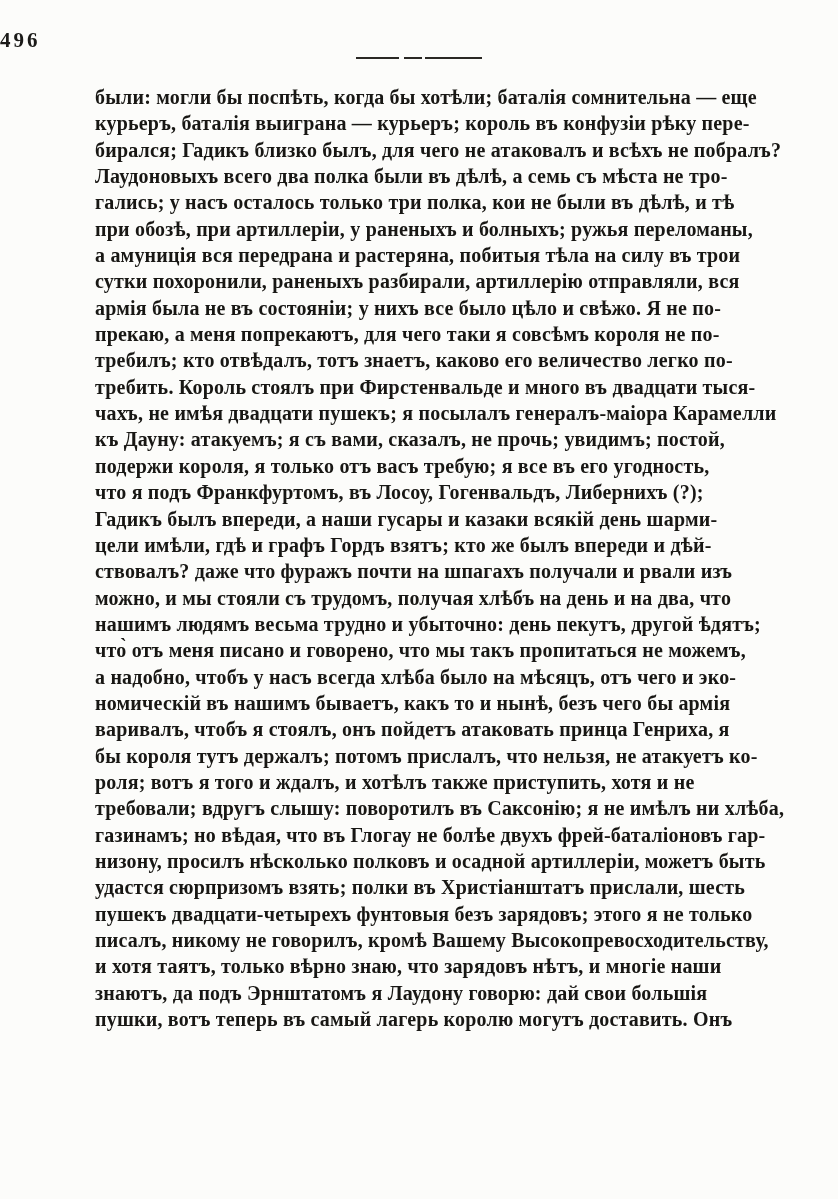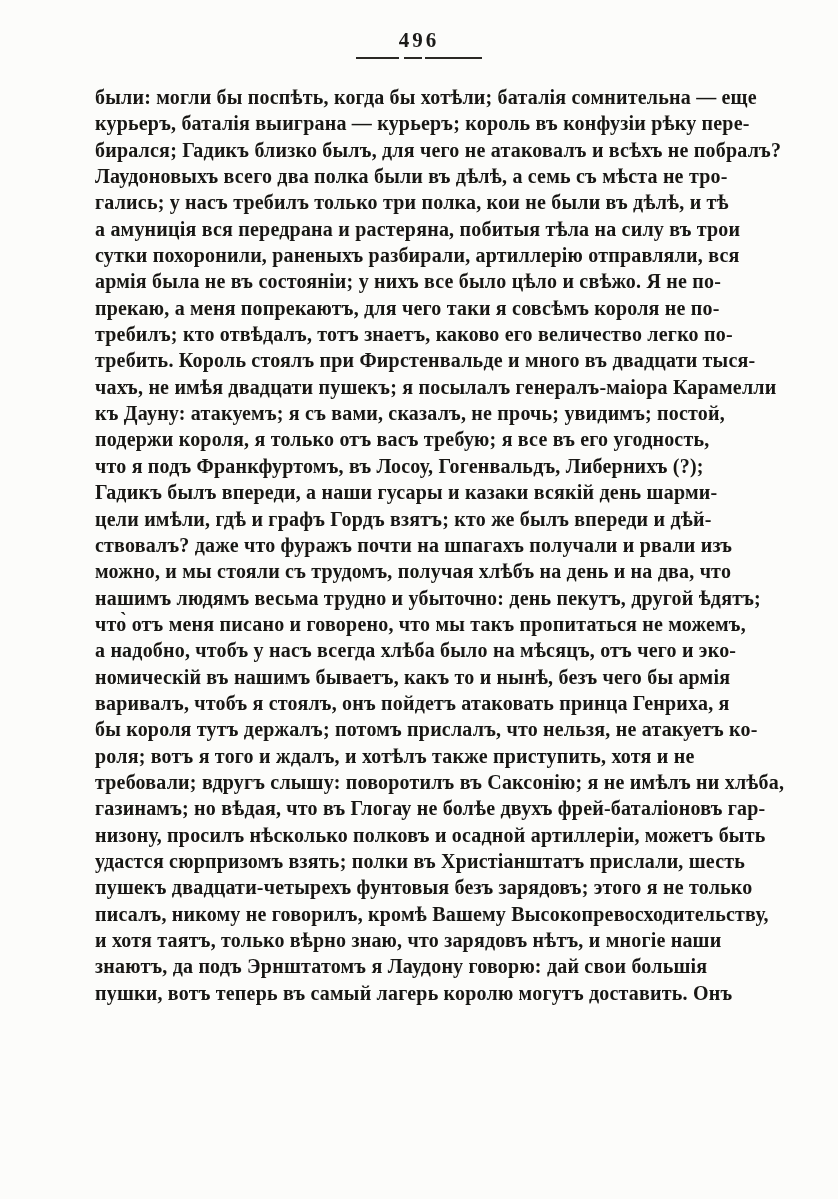--- a/index.html
+++ b/index.html
@@ -17,21 +17,20 @@
   }
   .page {
     position: absolute;
     inset: 0;
   }
   .page-header {
     position: absolute;
     top: 28px;
     left: 0;
     width: 100%;
-    text-align: center;
   }
   .page-number {
     font-size: 21px;
     font-weight: bold;
     letter-spacing: 3px;
     color: #1b1a18;
   }
   .header-rule {
     margin: 4px auto 0 auto;
     width: 126px;
@@ -73,21 +72,22 @@
   <div class="page-header">
     <div class="page-number">496</div>
     <div class="header-rule"></div>
   </div>
 
   <div class="text-body">
       <div class="line">были: могли бы поспѣть, когда бы хотѣли; баталія сомнительна — еще</div>
       <div class="line">курьеръ, баталія выиграна — курьеръ; король въ конфузіи рѣку пере-</div>
       <div class="line">бирался; Гадикъ близко былъ, для чего не атаковалъ и всѣхъ не побралъ?</div>
       <div class="line">Лаудоновыхъ всего два полка были въ дѣлѣ, а семь съ мѣста не тро-</div>
-      <div class="line">гались; у насъ требилъ только три полка, кои не были въ дѣлѣ, и тѣ</div>
+      <div class="line">гались; у насъ осталось только три полка, кои не были въ дѣлѣ, и тѣ</div>
+      <div class="line">при обозѣ, при артиллеріи, у раненыхъ и болныхъ; ружья переломаны,</div>
       <div class="line">а амуниція вся передрана и растеряна, побитыя тѣла на силу въ трои</div>
       <div class="line">сутки похоронили, раненыхъ разбирали, артиллерію отправляли, вся</div>
       <div class="line">армія была не въ состояніи; у нихъ все было цѣло и свѣжо. Я не по-</div>
       <div class="line">прекаю, а меня попрекаютъ, для чего таки я совсѣмъ короля не по-</div>
       <div class="line">требилъ; кто отвѣдалъ, тотъ знаетъ, каково его величество легко по-</div>
       <div class="line">требить. Король стоялъ при Фирстенвальде и много въ двадцати тыся-</div>
       <div class="line">чахъ, не имѣя двадцати пушекъ; я посылалъ генералъ-маіора Карамелли</div>
       <div class="line">къ Дауну: атакуемъ; я съ вами, сказалъ, не прочь; увидимъ; постой,</div>
       <div class="line">подержи короля, я только отъ васъ требую; я все въ его угодность,</div>
       <div class="line">что я подъ Франкфуртомъ, въ Лосоу, Гогенвальдъ, Либернихъ (?);</div>

